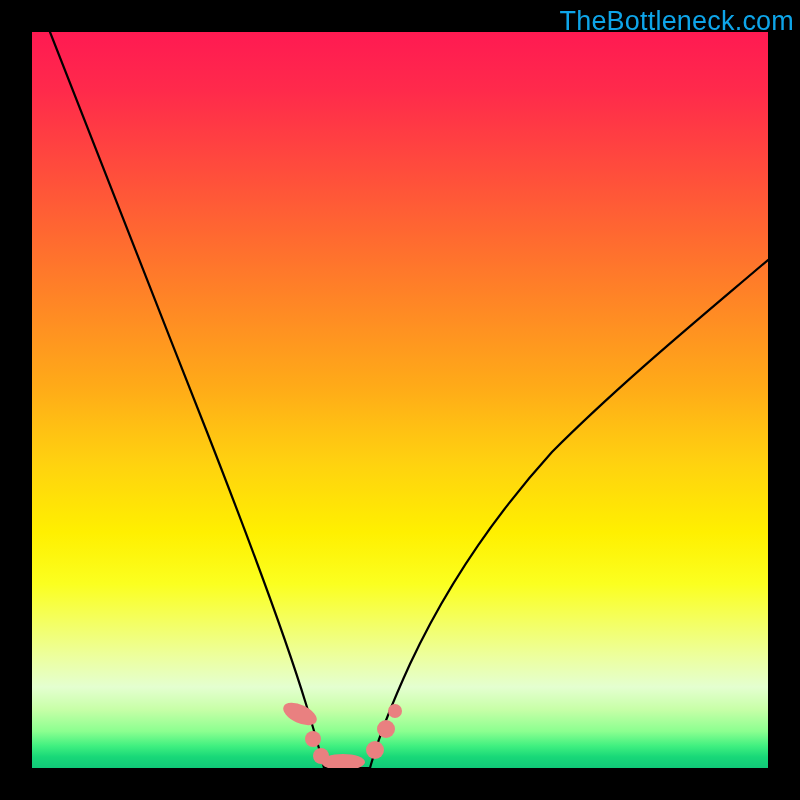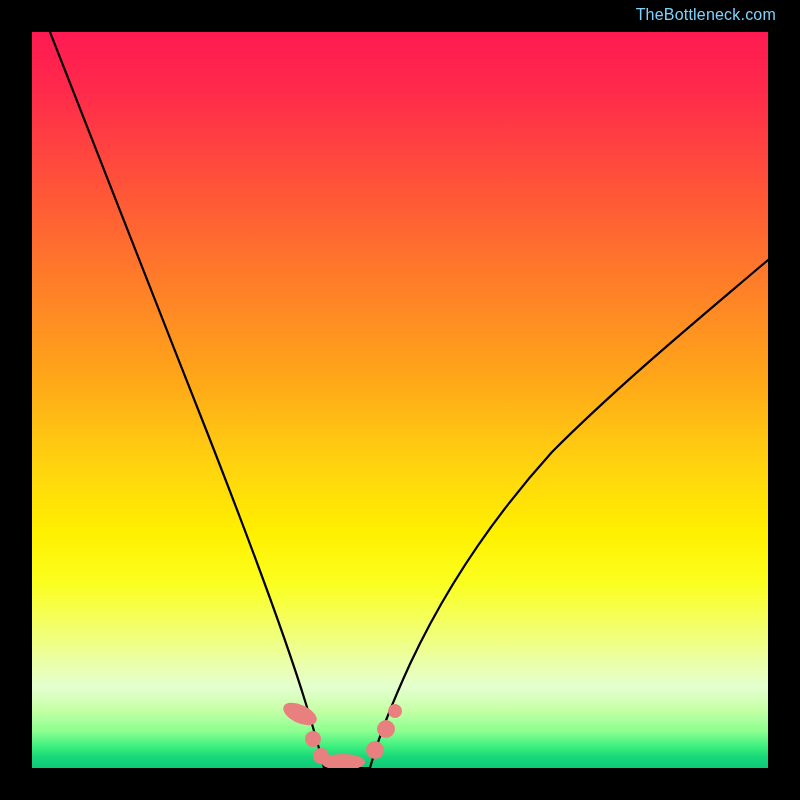--- a/index.html
+++ b/index.html
@@ -64,23 +64,23 @@
     fill: #e98080;
     stroke: none;
   }
   .curve .marker-pill {
     fill: #e98080;
     stroke: none;
   }
   .watermark {
     position: absolute;
     top: 6px;
-    right: 24px;
-    color: #7dd3fc;
-    font-size: 16px;
+    right: 6px;
+    color: #0ea5e9;
+    font-size: 27px;
     letter-spacing: 0.2px;
     user-select: none;
   }
 </style>
 </head>
 <body>
 
 <div class="frame">
 
   <div class="plot">

